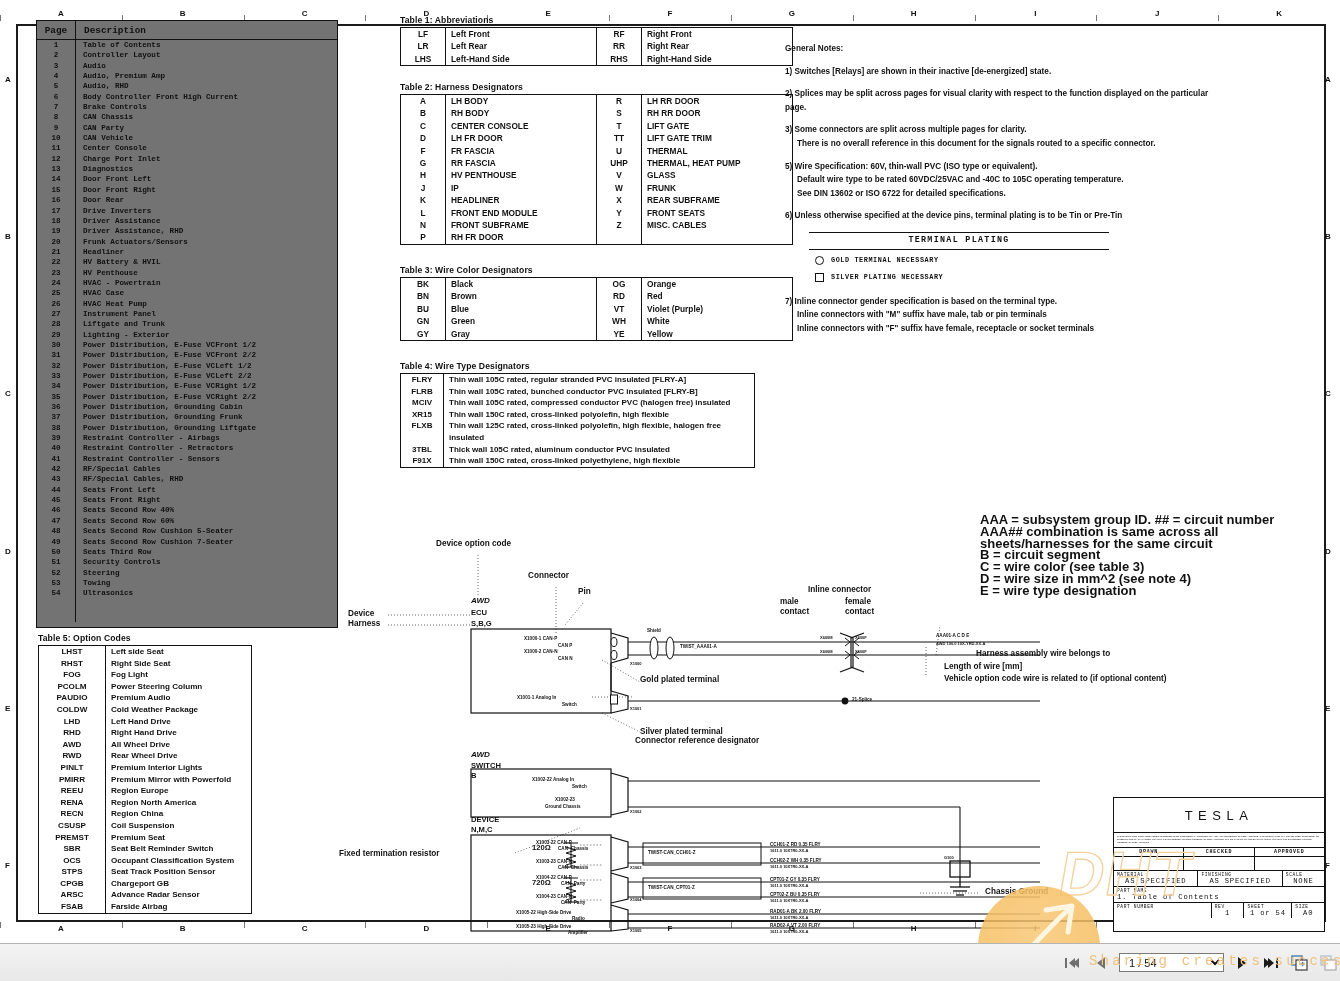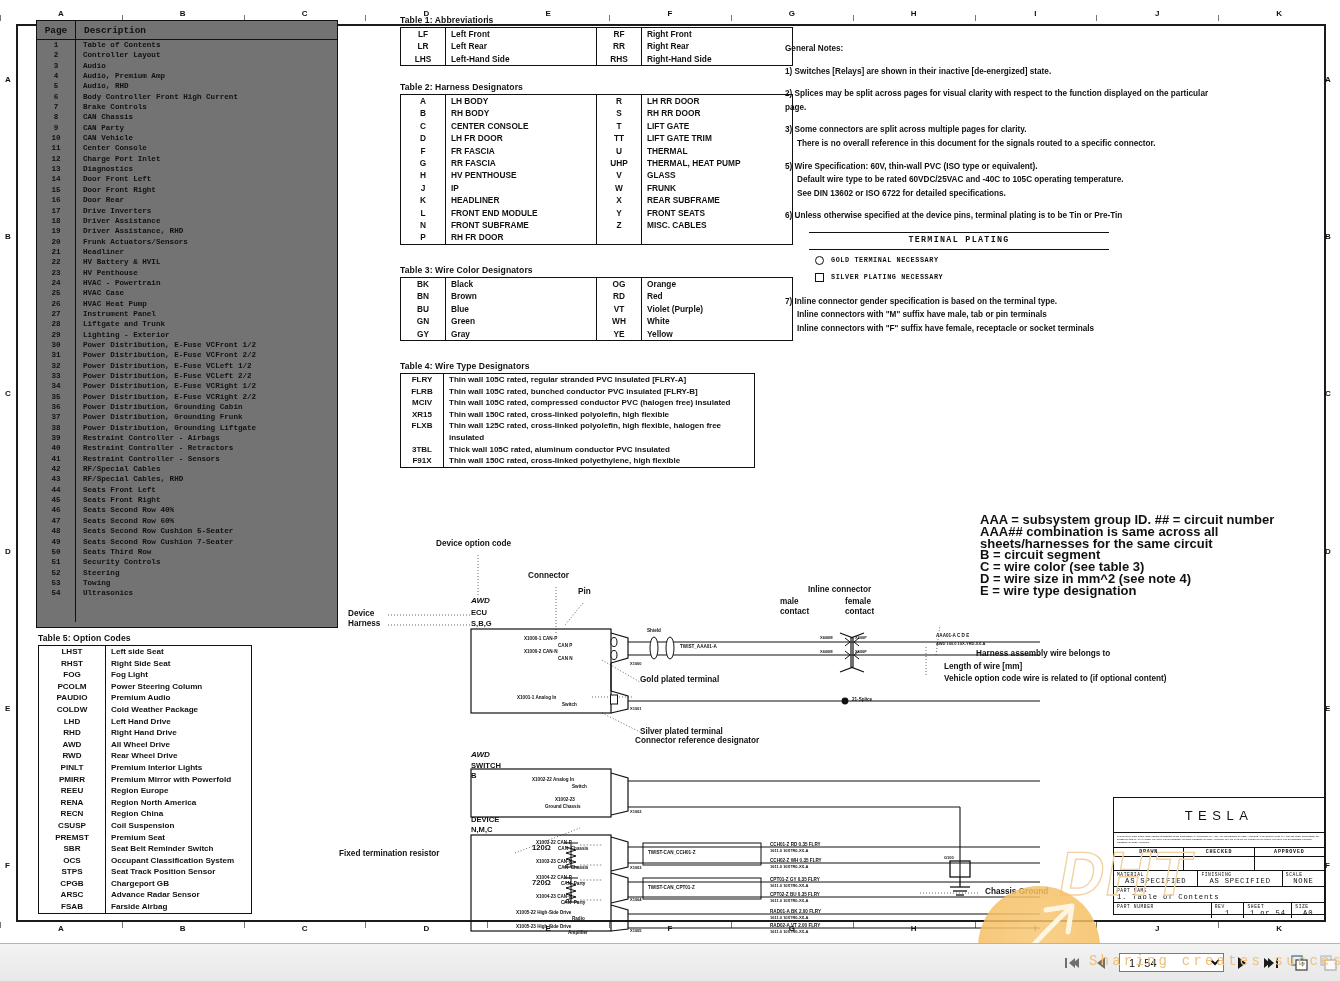--- a/index.html
+++ b/index.html
@@ -128,21 +128,21 @@
   #diagram { position: absolute; left: 340px; top: 525px; width: 700px; height: 410px; }
   .dg-txt { position: absolute; font-size: 8.2px; color: #111; white-space: nowrap; font-weight: 600;}
   .dg-tiny { position: absolute; font-size: 4.6px; color: #111; white-space: nowrap; font-weight: bold;}
   .dg-tiny2 { position: absolute; font-size: 4.0px; color: #111; white-space: nowrap; font-weight: bold;}
   .dg-ital { position: absolute; font-size: 8.1px; color: #111; font-style: italic; font-weight: bold; white-space: nowrap;}
   .dg-lbl { position: absolute; font-size: 7.6px; color: #111; white-space: nowrap; font-weight: 600;}
 
   
   #titleblock {
     position: absolute; left: 1113px; top: 797px;
-    width: 212px; height: 118px;
+    width: 212px; height: 135px;
     border: 1.3px solid #111; background: #fff;
     box-sizing: border-box; color: #111;
   }
   #tb-logo {
     height: 34px; display: flex; align-items: center; justify-content: center;
     border-bottom: 1.1px solid #111;
   }
   #tb-logo .wordmark {
     font-family: "Liberation Sans", sans-serif;
     font-size: 13px; letter-spacing: 5.5px; font-weight: 400; color:#111;

